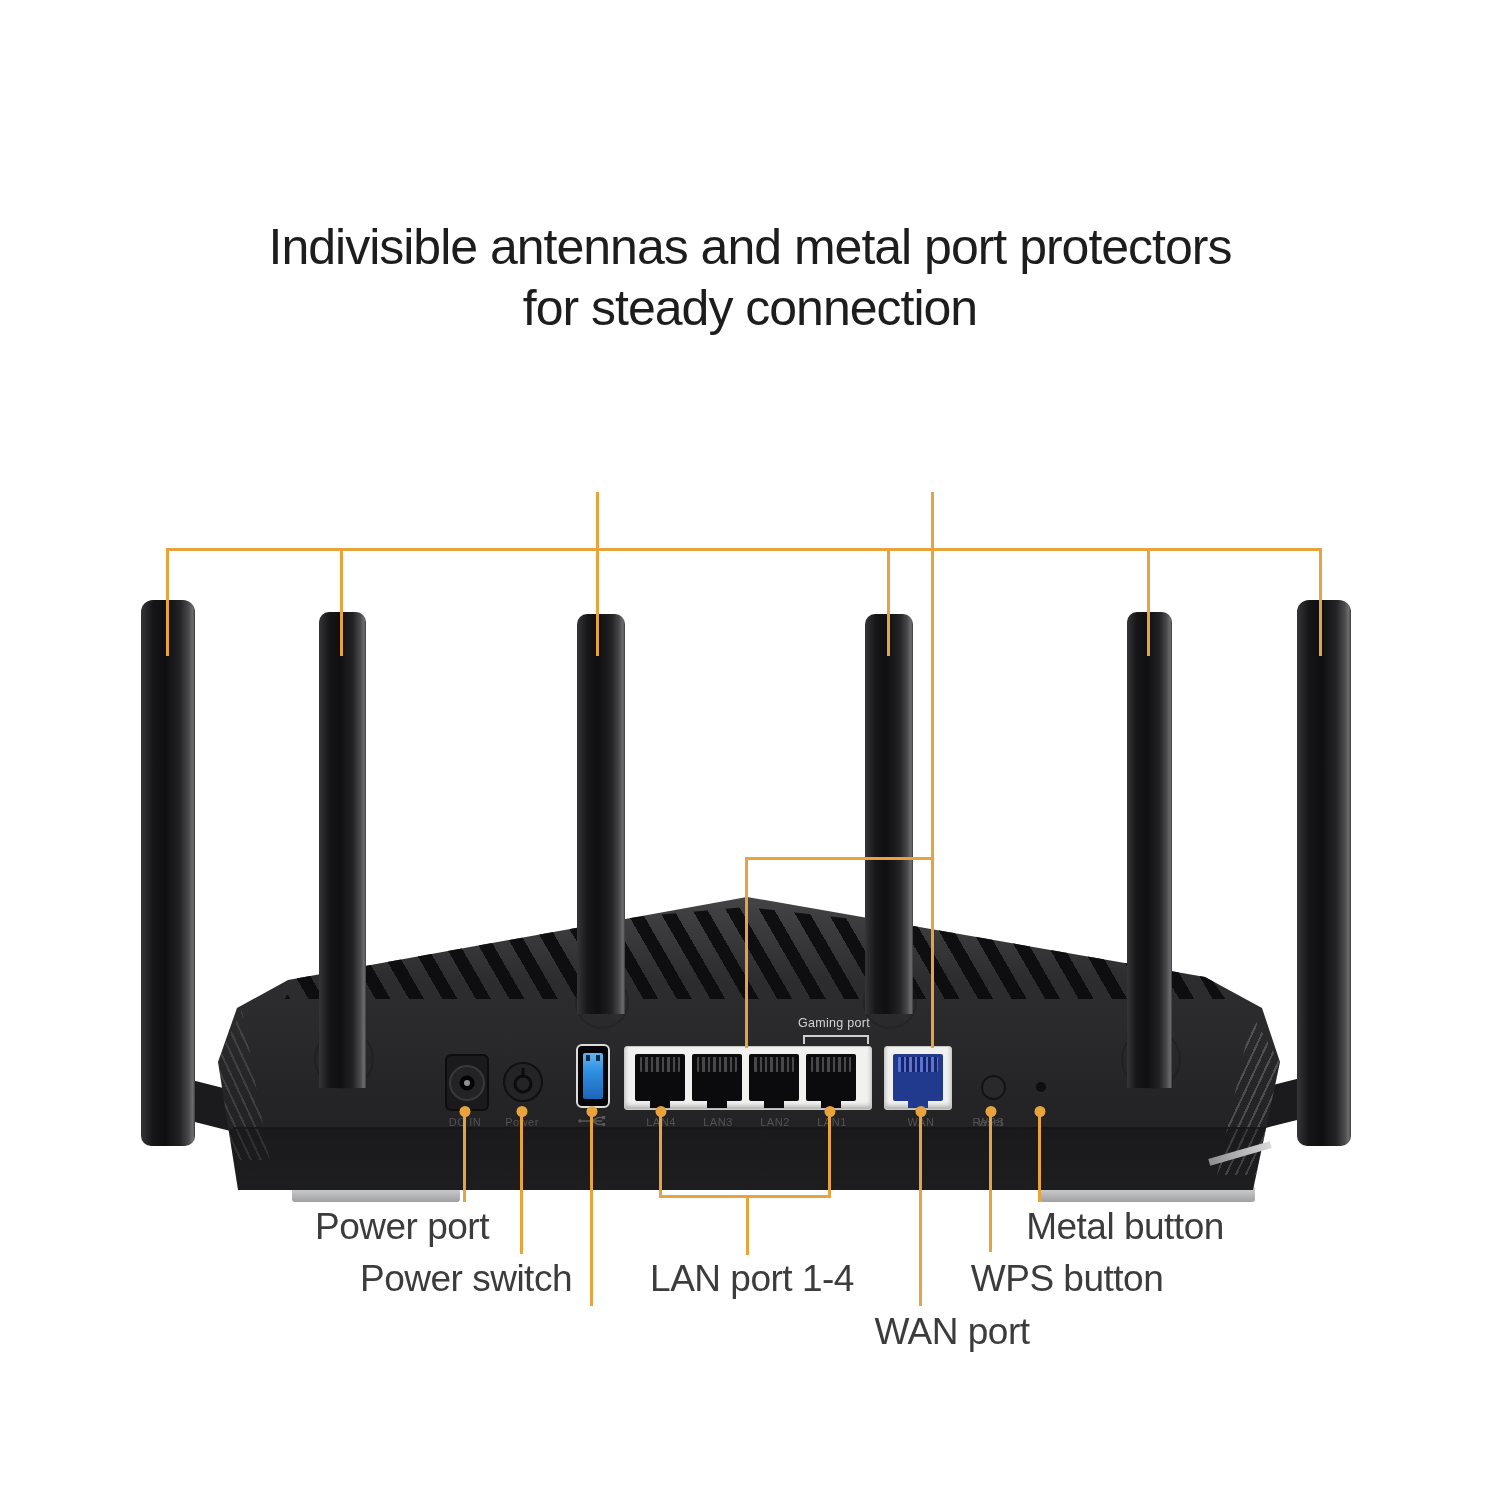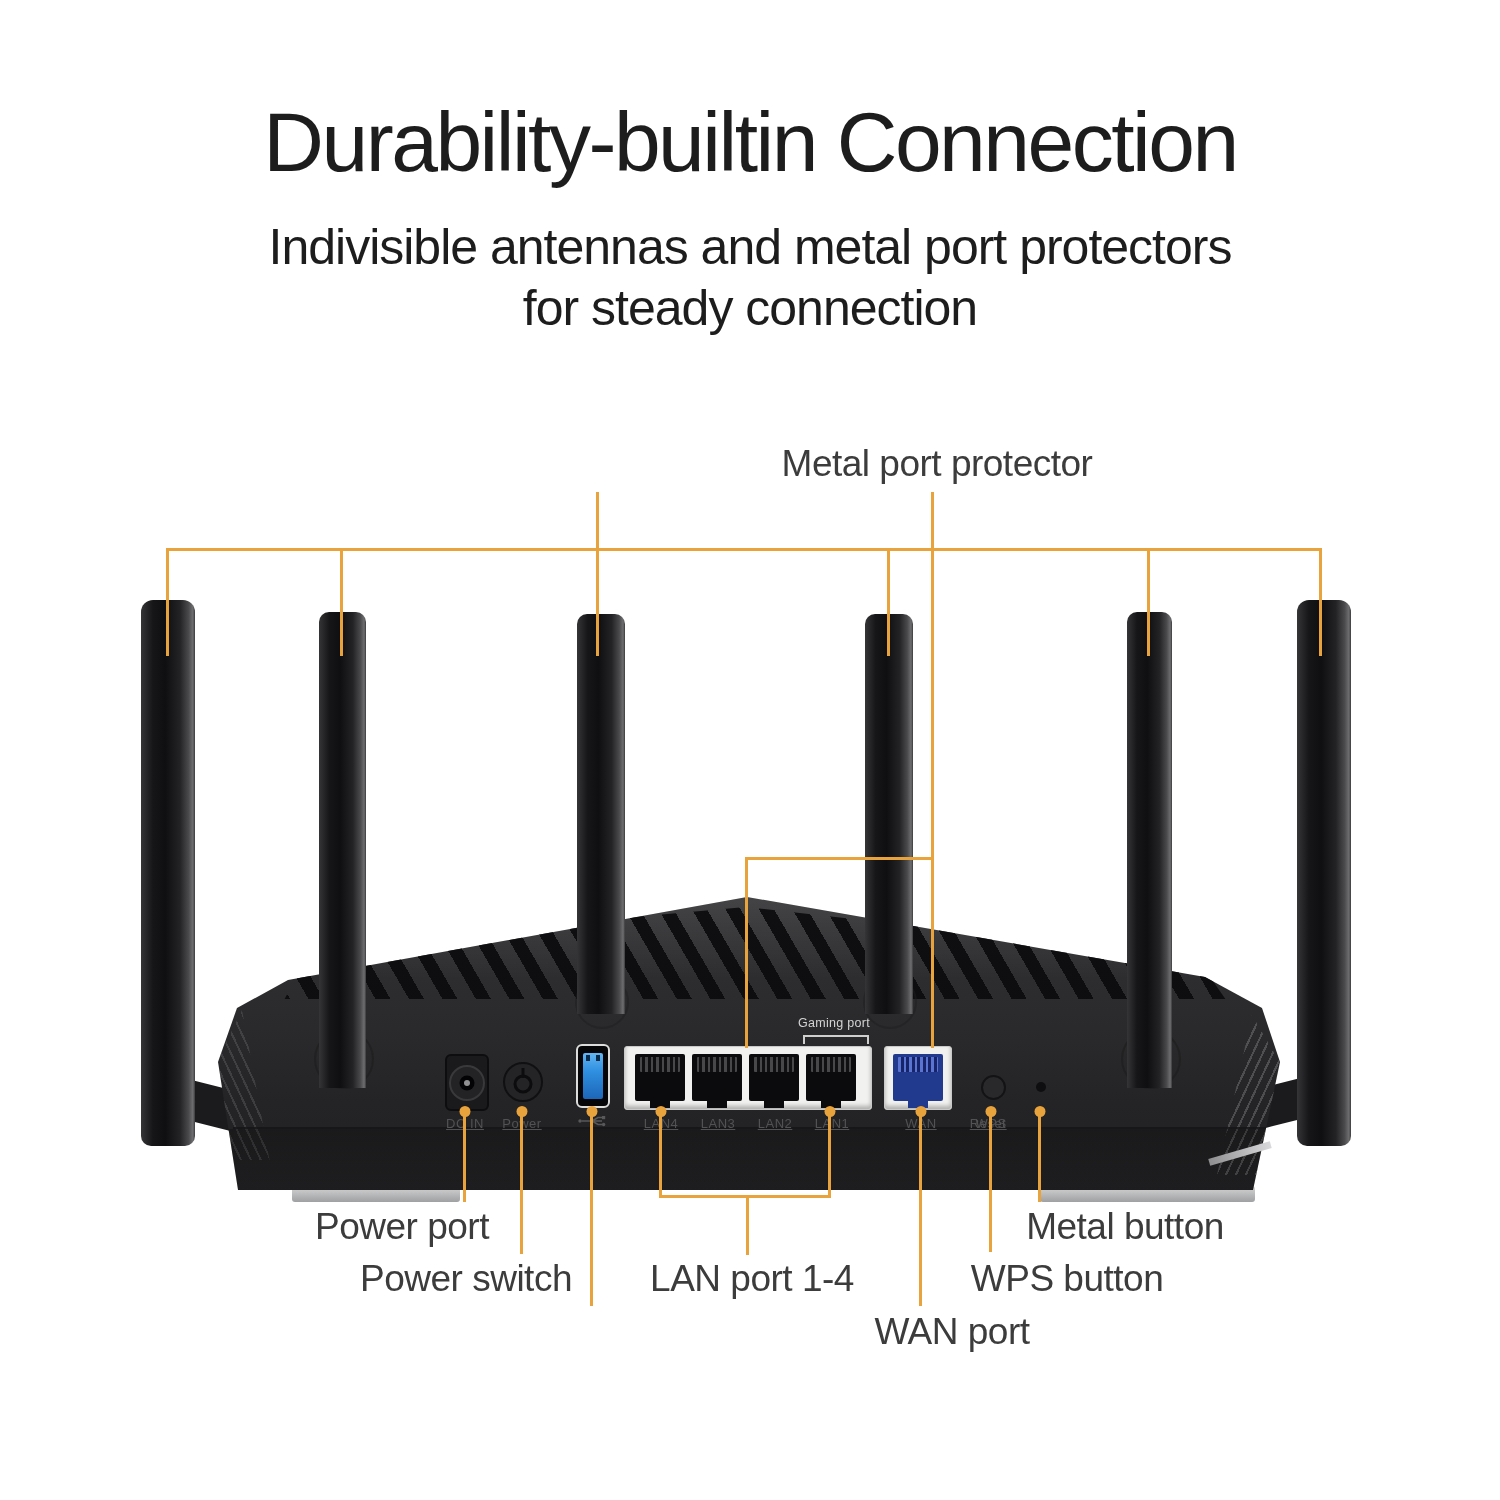--- a/index.html
+++ b/index.html
@@ -5,22 +5,22 @@
   html,body{margin:0;padding:0;background:#fff;}
   #stage{position:relative;width:1500px;height:1500px;background:#fff;overflow:hidden;
          font-family:"Liberation Sans",sans-serif;}
   
   .title{position:absolute;left:750px;top:94px;transform:translateX(-50%);
          font-size:84px;font-weight:300;letter-spacing:-2.5px;color:#1d1d1d;white-space:nowrap;}
   .sub{position:absolute;left:750px;transform:translateX(-50%);
        font-size:50px;font-weight:300;letter-spacing:-1px;color:#1d1d1d;white-space:nowrap;}
   .lbl{position:absolute;transform:translateX(-50%);white-space:nowrap;
        font-size:37px;font-weight:300;letter-spacing:-.5px;color:#3c3c3c;z-index:6;}
-  .silk{position:absolute;transform:translateX(-50%);font-size:13px;letter-spacing:.5px;
-        color:#525254;z-index:4;white-space:nowrap;text-decoration:underline;}
+  .silk{position:absolute;transform:translateX(-50%);font-size:11px;letter-spacing:.5px;
+        color:#525254;z-index:4;white-space:nowrap;}
   .gaming{position:absolute;transform:translateX(-50%);font-size:12.5px;color:#d4d4d4;
           letter-spacing:.3px;z-index:4;white-space:nowrap;text-align:right;}
   
   .hline,.vline{position:absolute;background:var(--accent,#E8A33C);z-index:6;}
   .hline{height:3px;} .vline{width:3px;}
   .pin{position:absolute;width:3px;background:var(--accent,#E8A33C);z-index:6;}
   .pin::before{content:'';position:absolute;top:-4px;left:50%;transform:translateX(-50%);
                width:11px;height:11px;border-radius:50%;background:var(--accent,#E8A33C);}
   
   .body{position:absolute;left:215px;top:895px;width:1072px;height:297px;z-index:2;
@@ -86,25 +86,23 @@
       background:#29292b;border:2px solid #131315;}
   .reset{position:absolute;left:1036px;top:1082px;width:10px;height:10px;border-radius:50%;z-index:4;
       background:#0e0e10;}
   .usbicon{position:absolute;left:577px;top:1114px;z-index:4;}
 </style>
 </head>
 <body>
 
 <div id="stage">
 
-  <div class="title">Durability-builtin Connection</div>
   <div class="sub" style="top:218px">Indivisible antennas and metal port protectors</div>
   <div class="sub" style="top:279px">for steady connection</div>
 
-  <div class="lbl" style="left:937px;top:443px">Metal port protector</div>
 
   <div class="hline" style="left:166px;top:548px;width:1156px"></div>
   <div class="vline" style="left:166px;top:548px;height:108px"></div>
   <div class="vline" style="left:340px;top:548px;height:108px"></div>
   <div class="vline" style="left:596px;top:492px;height:164px"></div>
   <div class="vline" style="left:887px;top:548px;height:108px"></div>
   <div class="vline" style="left:1147px;top:548px;height:108px"></div>
   <div class="vline" style="left:1319px;top:548px;height:108px"></div>
 
   <div class="vline" style="left:931px;top:492px;height:556px"></div>

